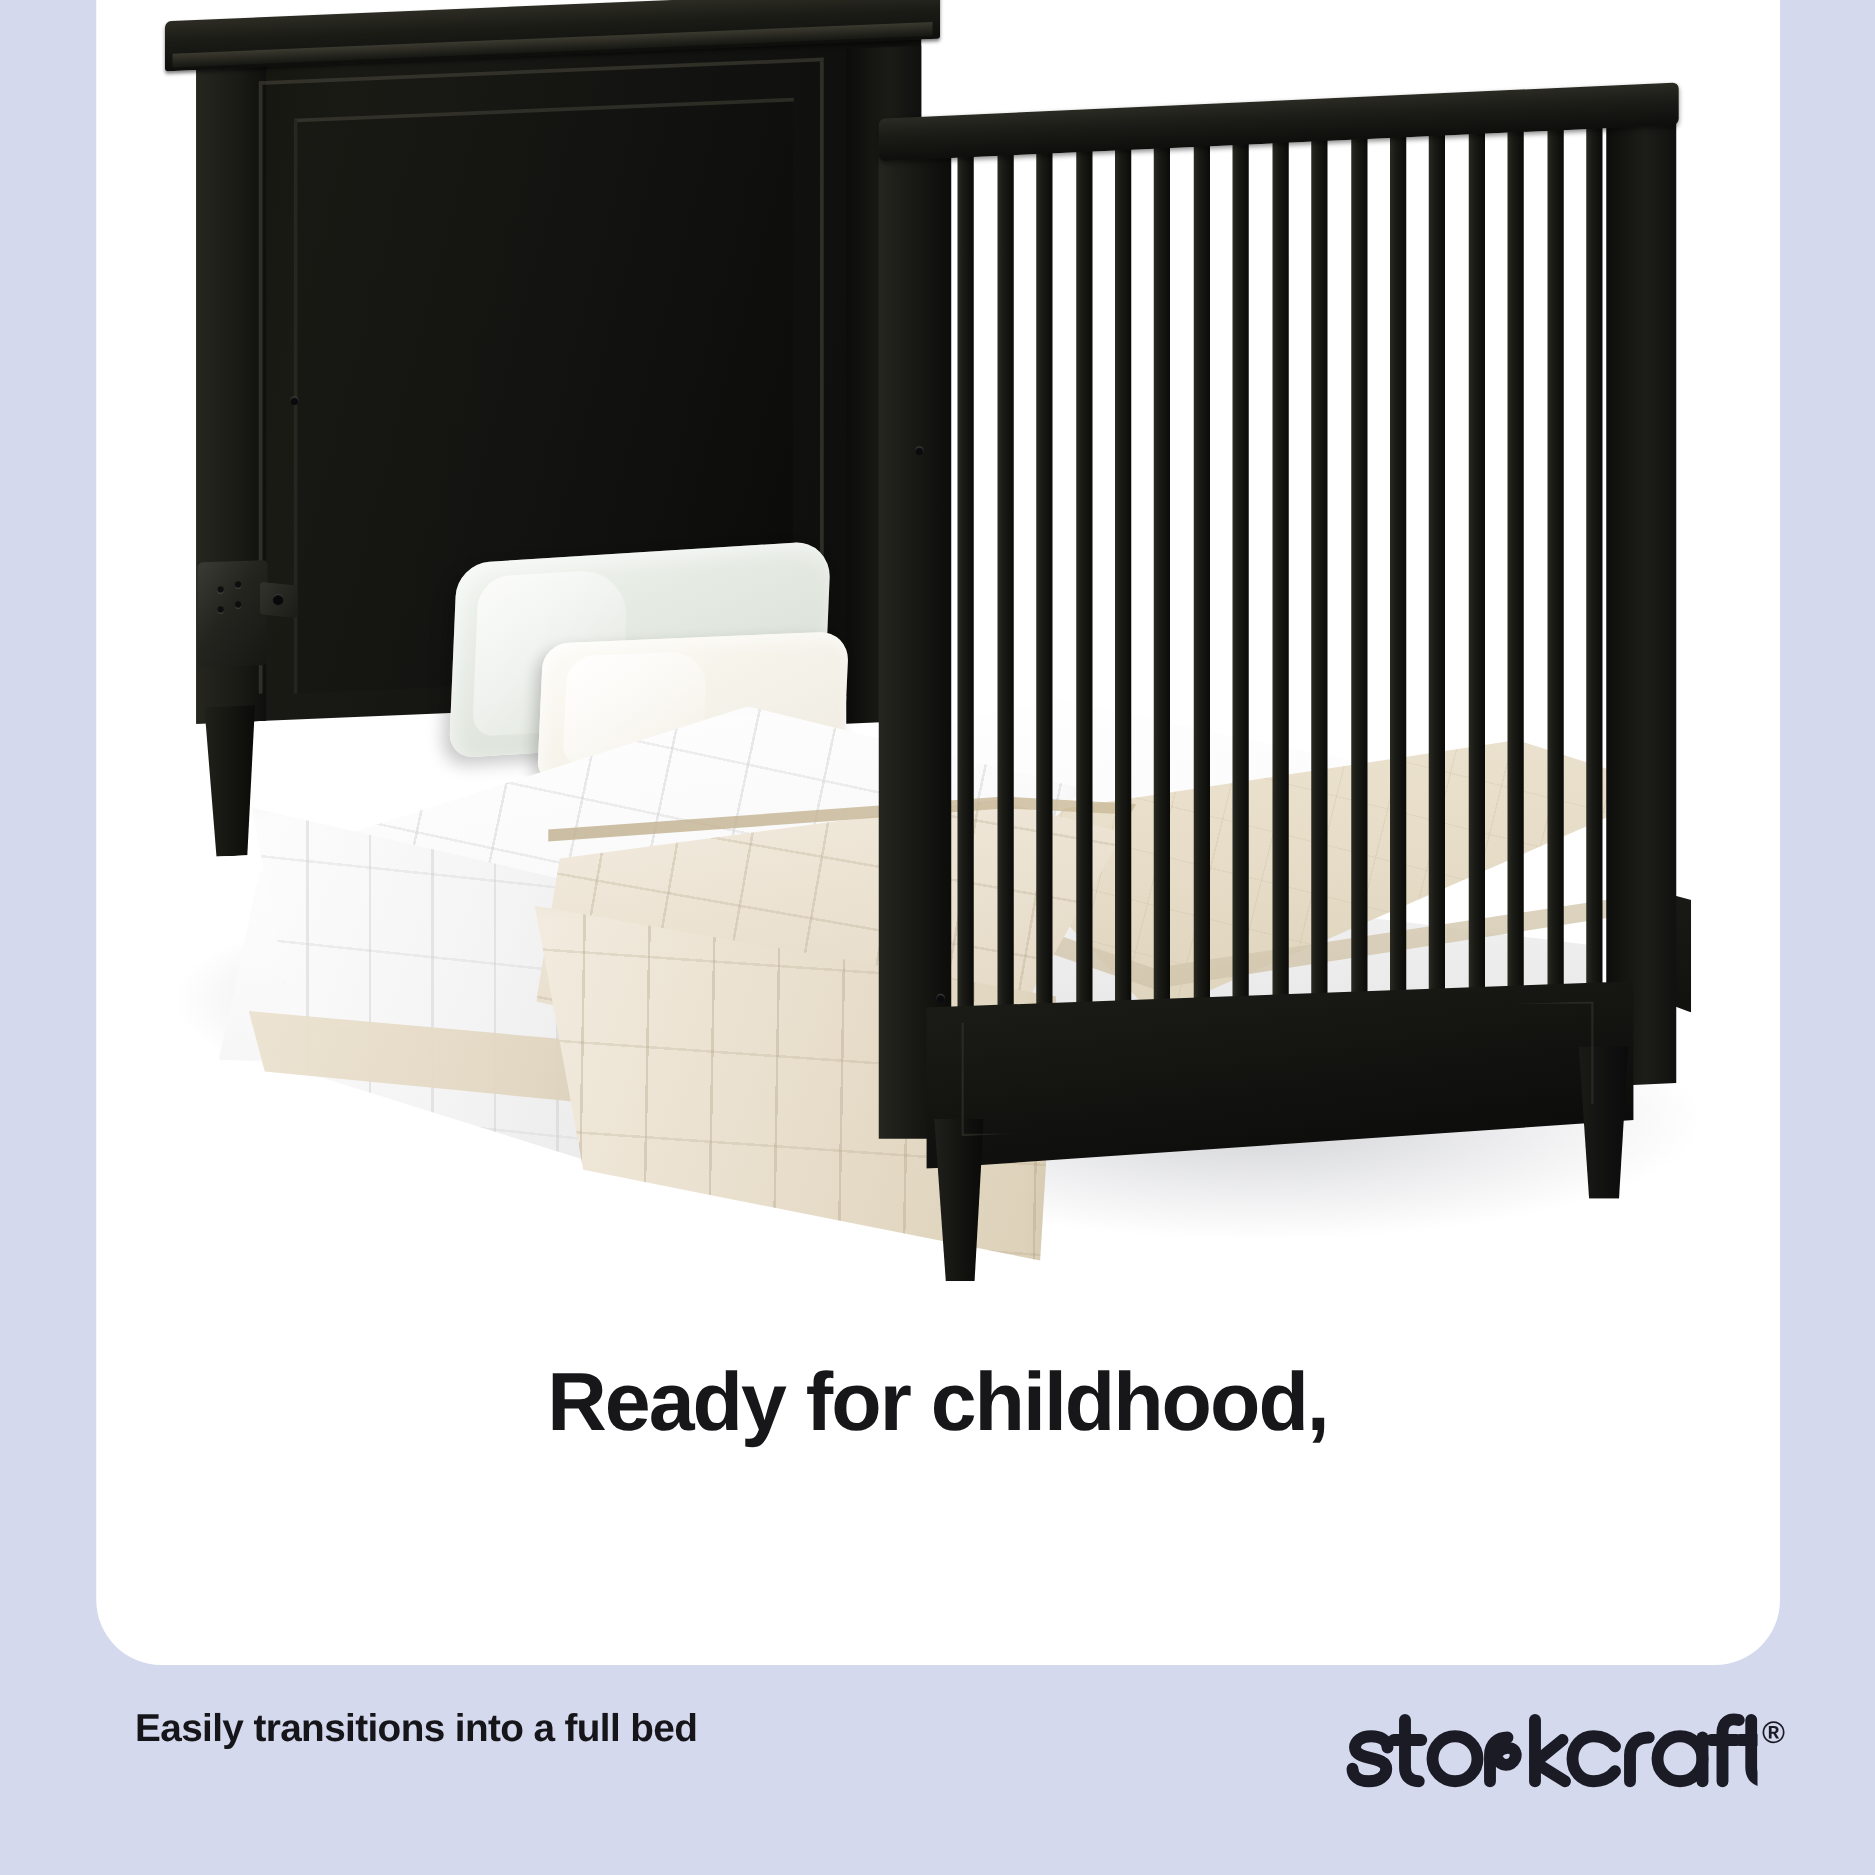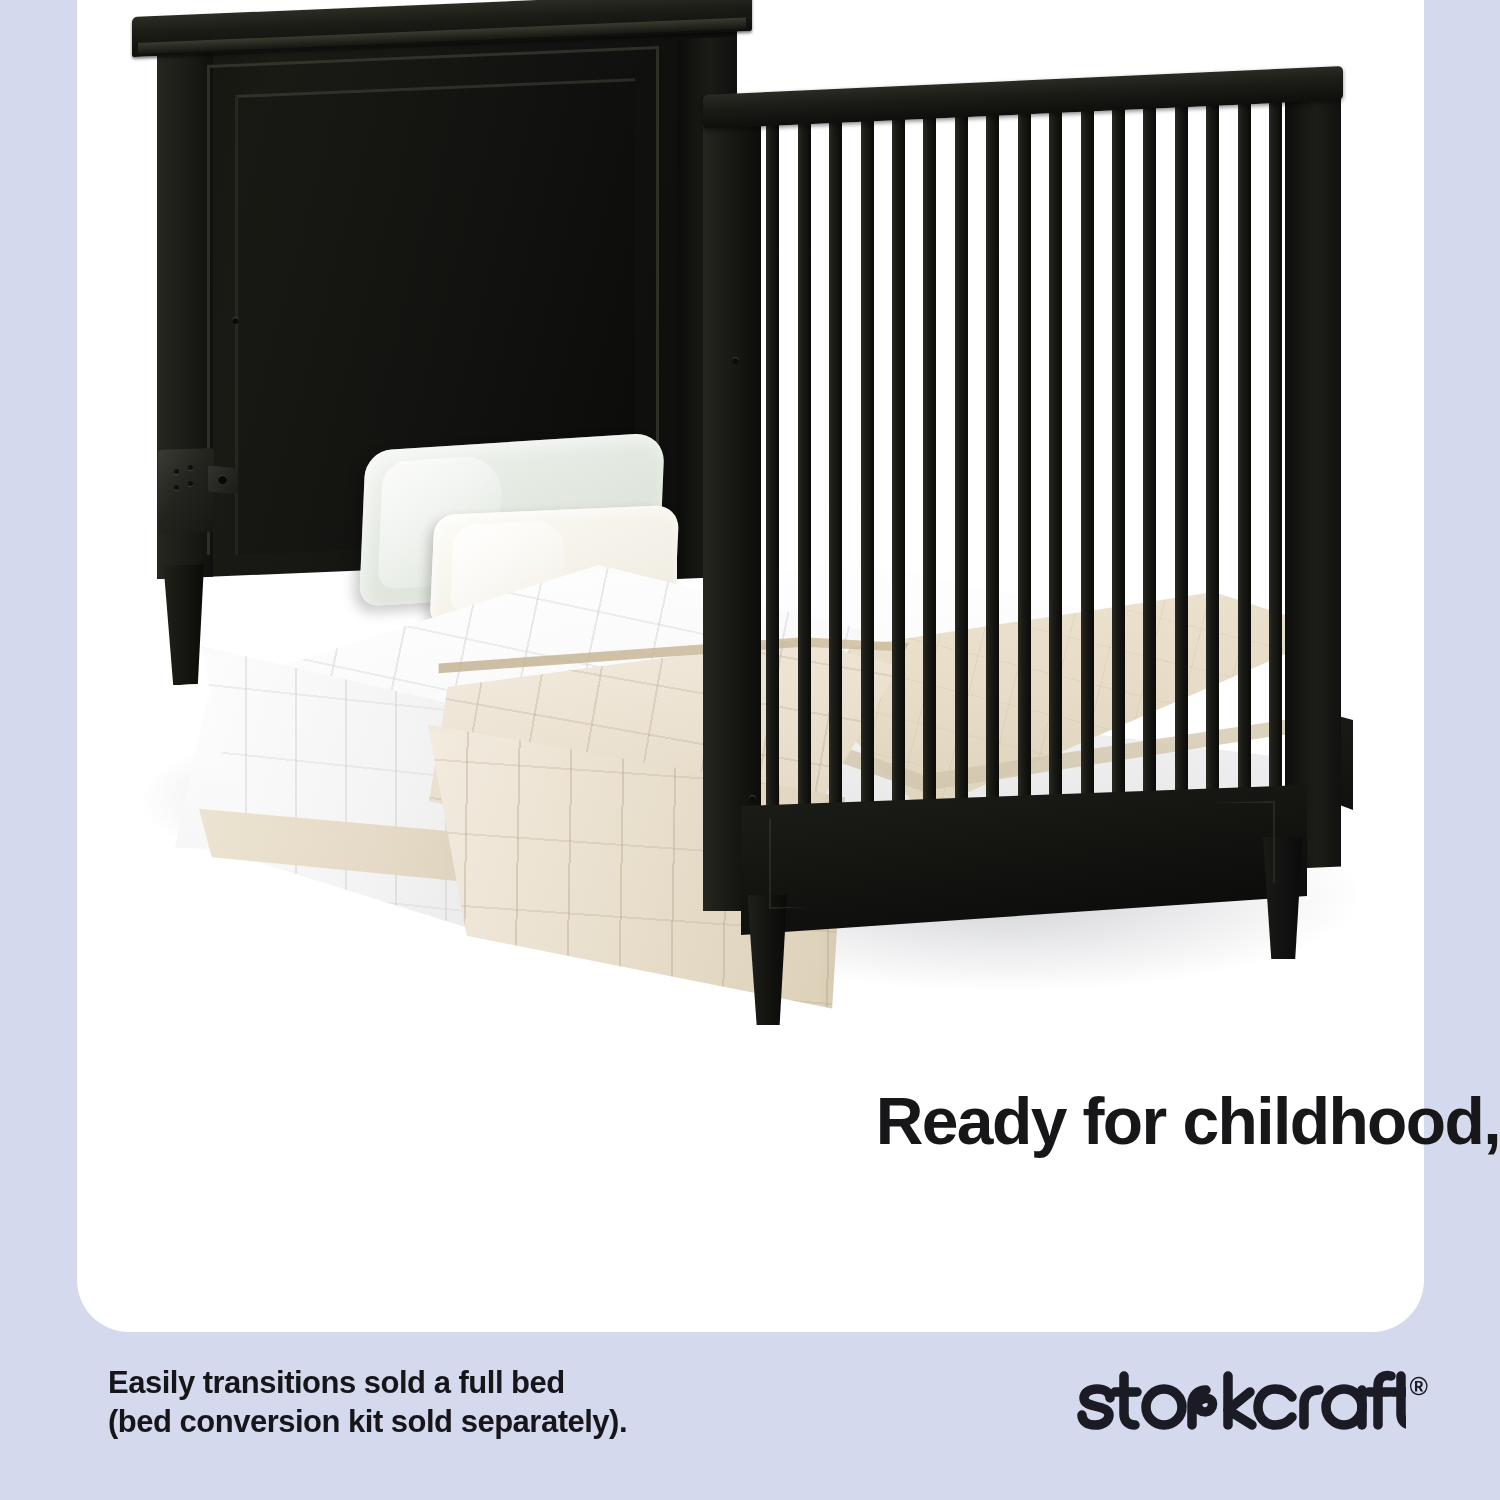--- a/index.html
+++ b/index.html
@@ -421,21 +421,21 @@
     left: 0;
     top: 1085px;
     width: 1500px;
     text-align: center;
     color: #17171a;
     font-size: 66px;
     font-weight: 700;
     line-height: 1.12;
     letter-spacing: -1.6px;
   }
-  #headline .line { display: block; text-align: right; }
+  #headline .line { display: block; }
 
   
   #footer-caption {
     position: absolute;
     left: 108px;
     top: 1363px;
     color: #16161a;
     font-size: 31px;
     font-weight: 700;
     line-height: 1.26;
@@ -543,22 +543,21 @@
     </div>
 
   </div>
 </div>
 
 <h1 id="headline">
   <span class="line">Ready for childhood,</span>
 </h1>
 
 <div id="footer-caption">
-  <span class="cap-line">Easily transitions sold a full bed</span>
-  <span class="cap-line">(bed conversion kit sold separately).</span>
+  <span class="cap-line">Easily transitions into a full bed</span>
 </div>
 
 <div id="brand-logo">
   <span id="brand-wordmark">
     <svg width="330" height="74" viewBox="0 0 330 74" xmlns="http://www.w3.org/2000/svg" aria-hidden="true">
       <g fill="none" stroke="#1b1b25" stroke-width="9.5" stroke-linecap="round" stroke-linejoin="round">
 
         <path d="M34 30 C34 24 28 21 21 21 C13 21 8 25 8 30 C8 41 33 36 33 47 C33 53 27 57 19 57 C11 57 6 53 6 47"></path>
 
         <path d="M48 8 L48 46 C48 53 52 57 59 57"></path>

